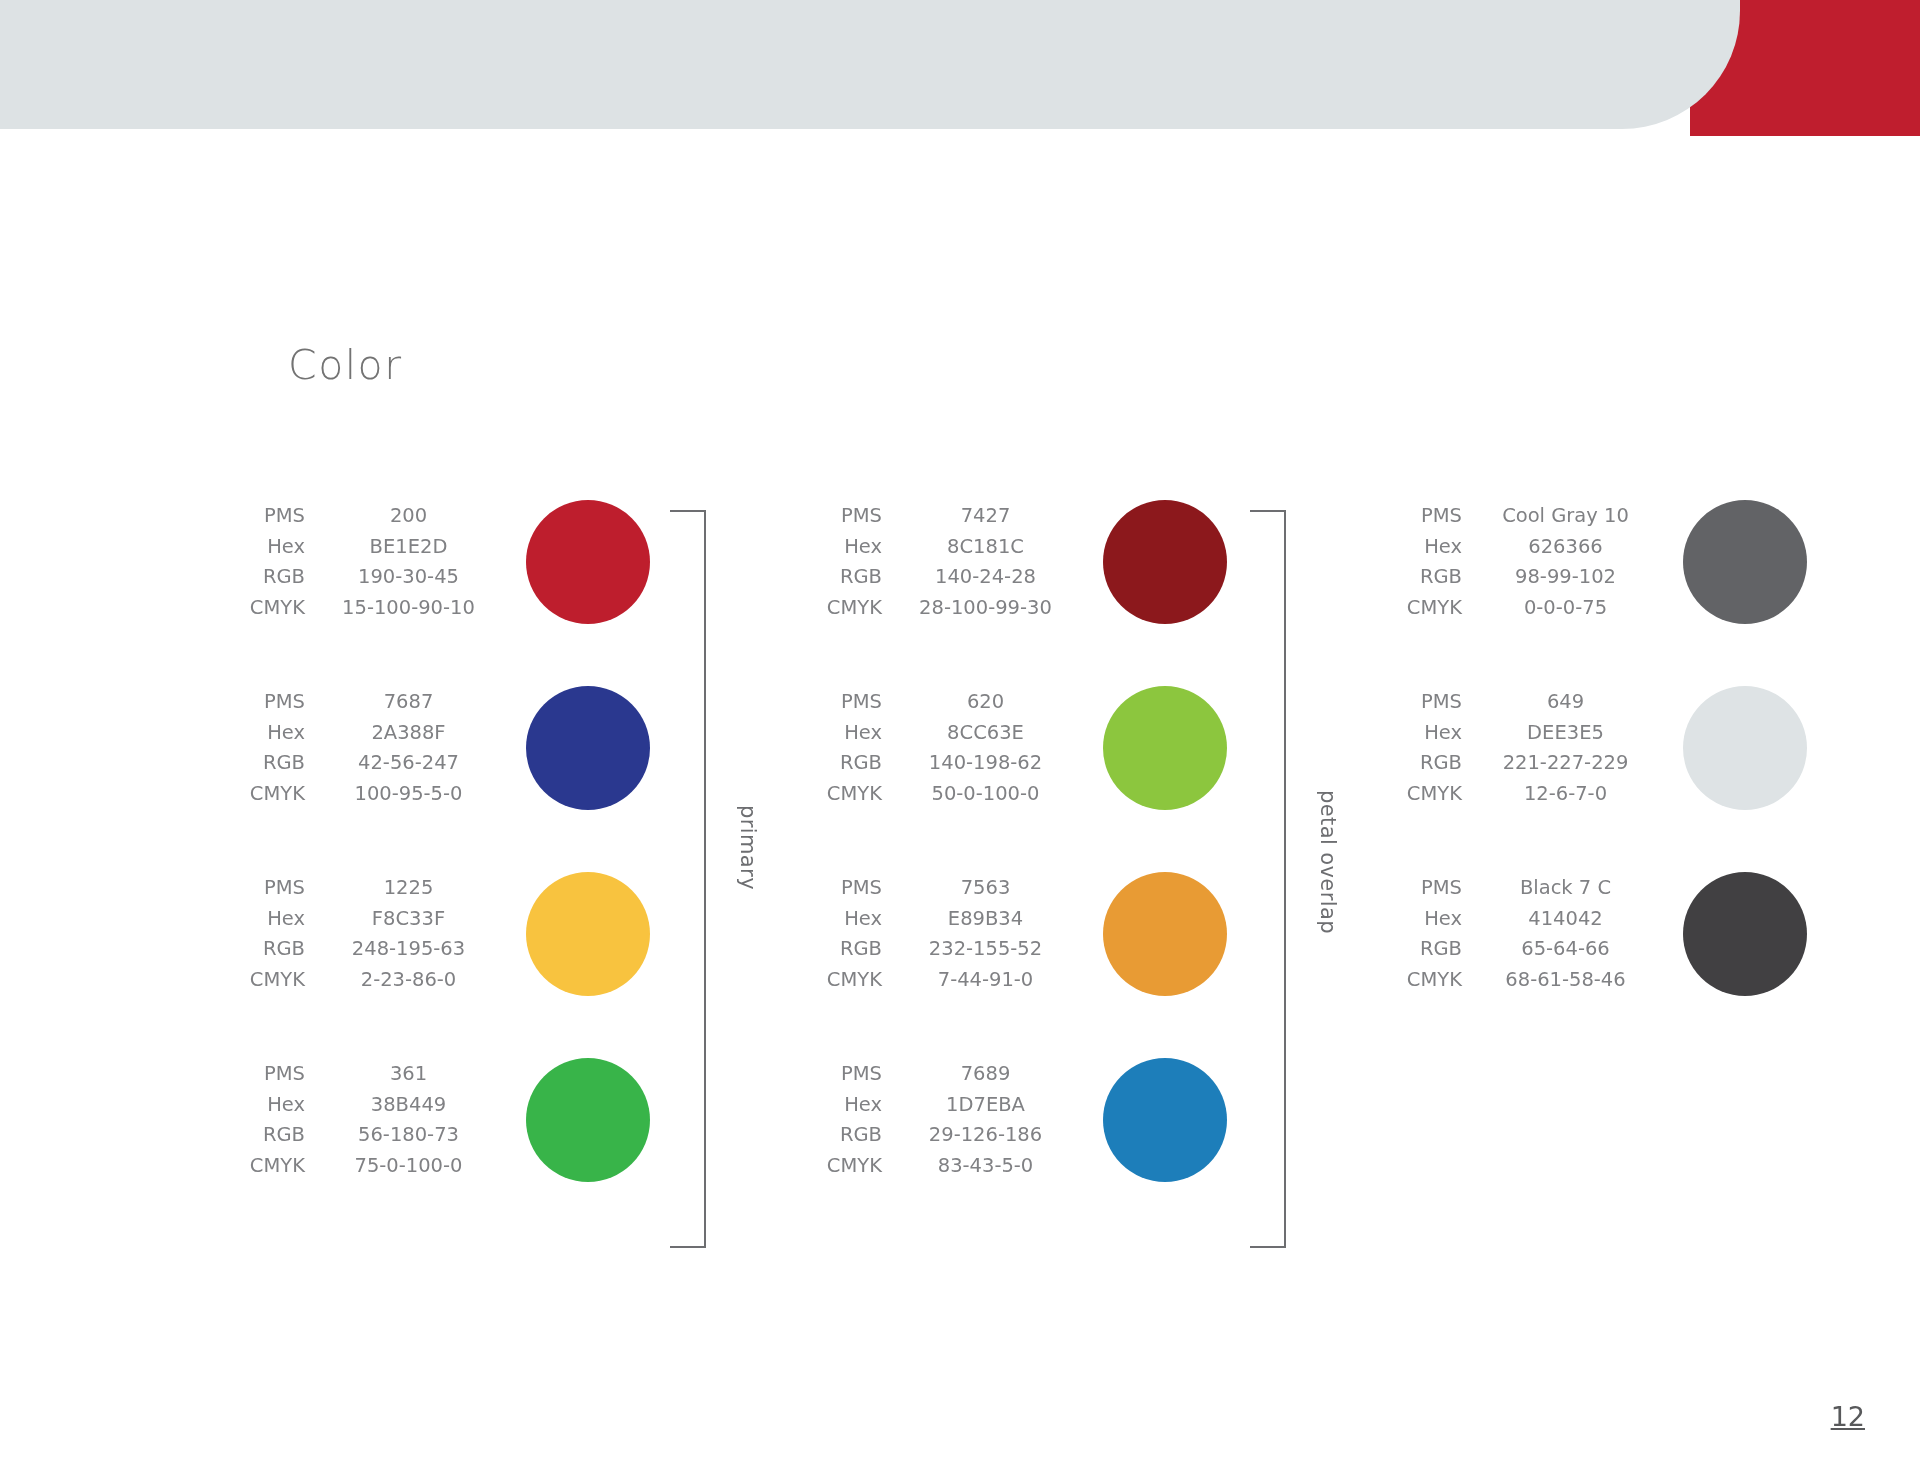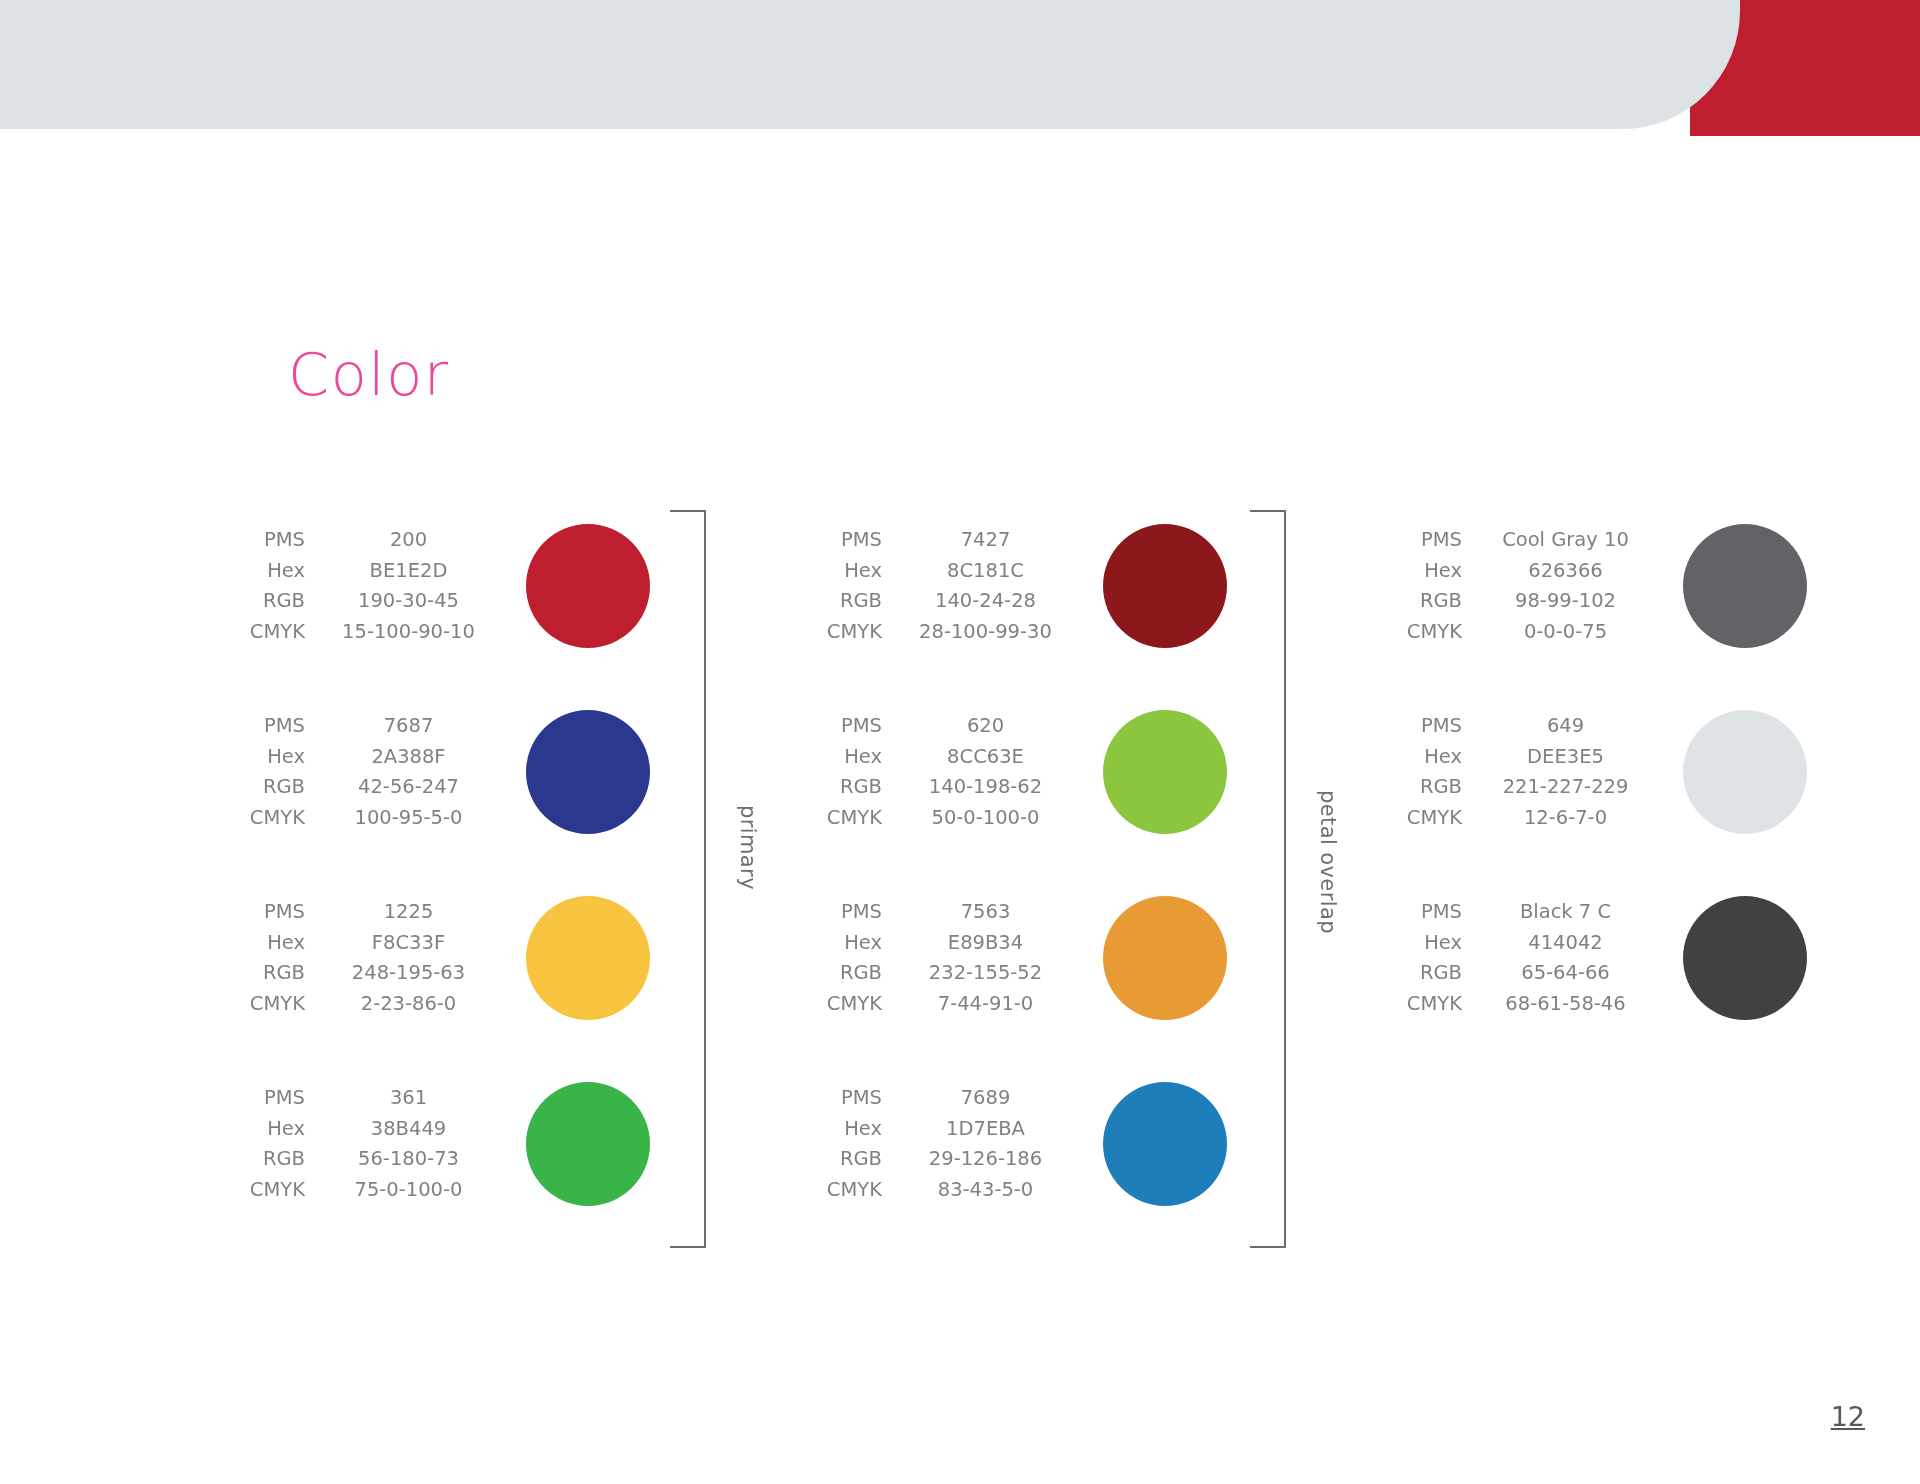--- a/index.html
+++ b/index.html
@@ -37,40 +37,40 @@
     height: 129px;
     background: #dde2e4;
     border-bottom-right-radius: 118px;
   }
 
   
   .page-title {
     position: absolute;
     left: 288px;
     top: 345px;
-    font-size: 59px;
+    font-size: 41px;
     font-weight: 300;
     letter-spacing: 1.5px;
-    color: #ec4899;
+    color: #737373;
     line-height: 1;
     font-family: "DejaVu Sans", sans-serif;
   }
 
   
   .columns {
     position: absolute;
     left: 0;
     top: 0;
     width: 1920px;
     height: 1484px;
   }
 
   .swatch-col {
     position: absolute;
-    top: 524px;
+    top: 500px;
   }
   .col-1 { left: 298px; }
   .col-2 { left: 875px; }
   .col-3 { left: 1455px; }
 
   .swatch {
     position: relative;
     height: 186px;
   }
   .swatch-row {

